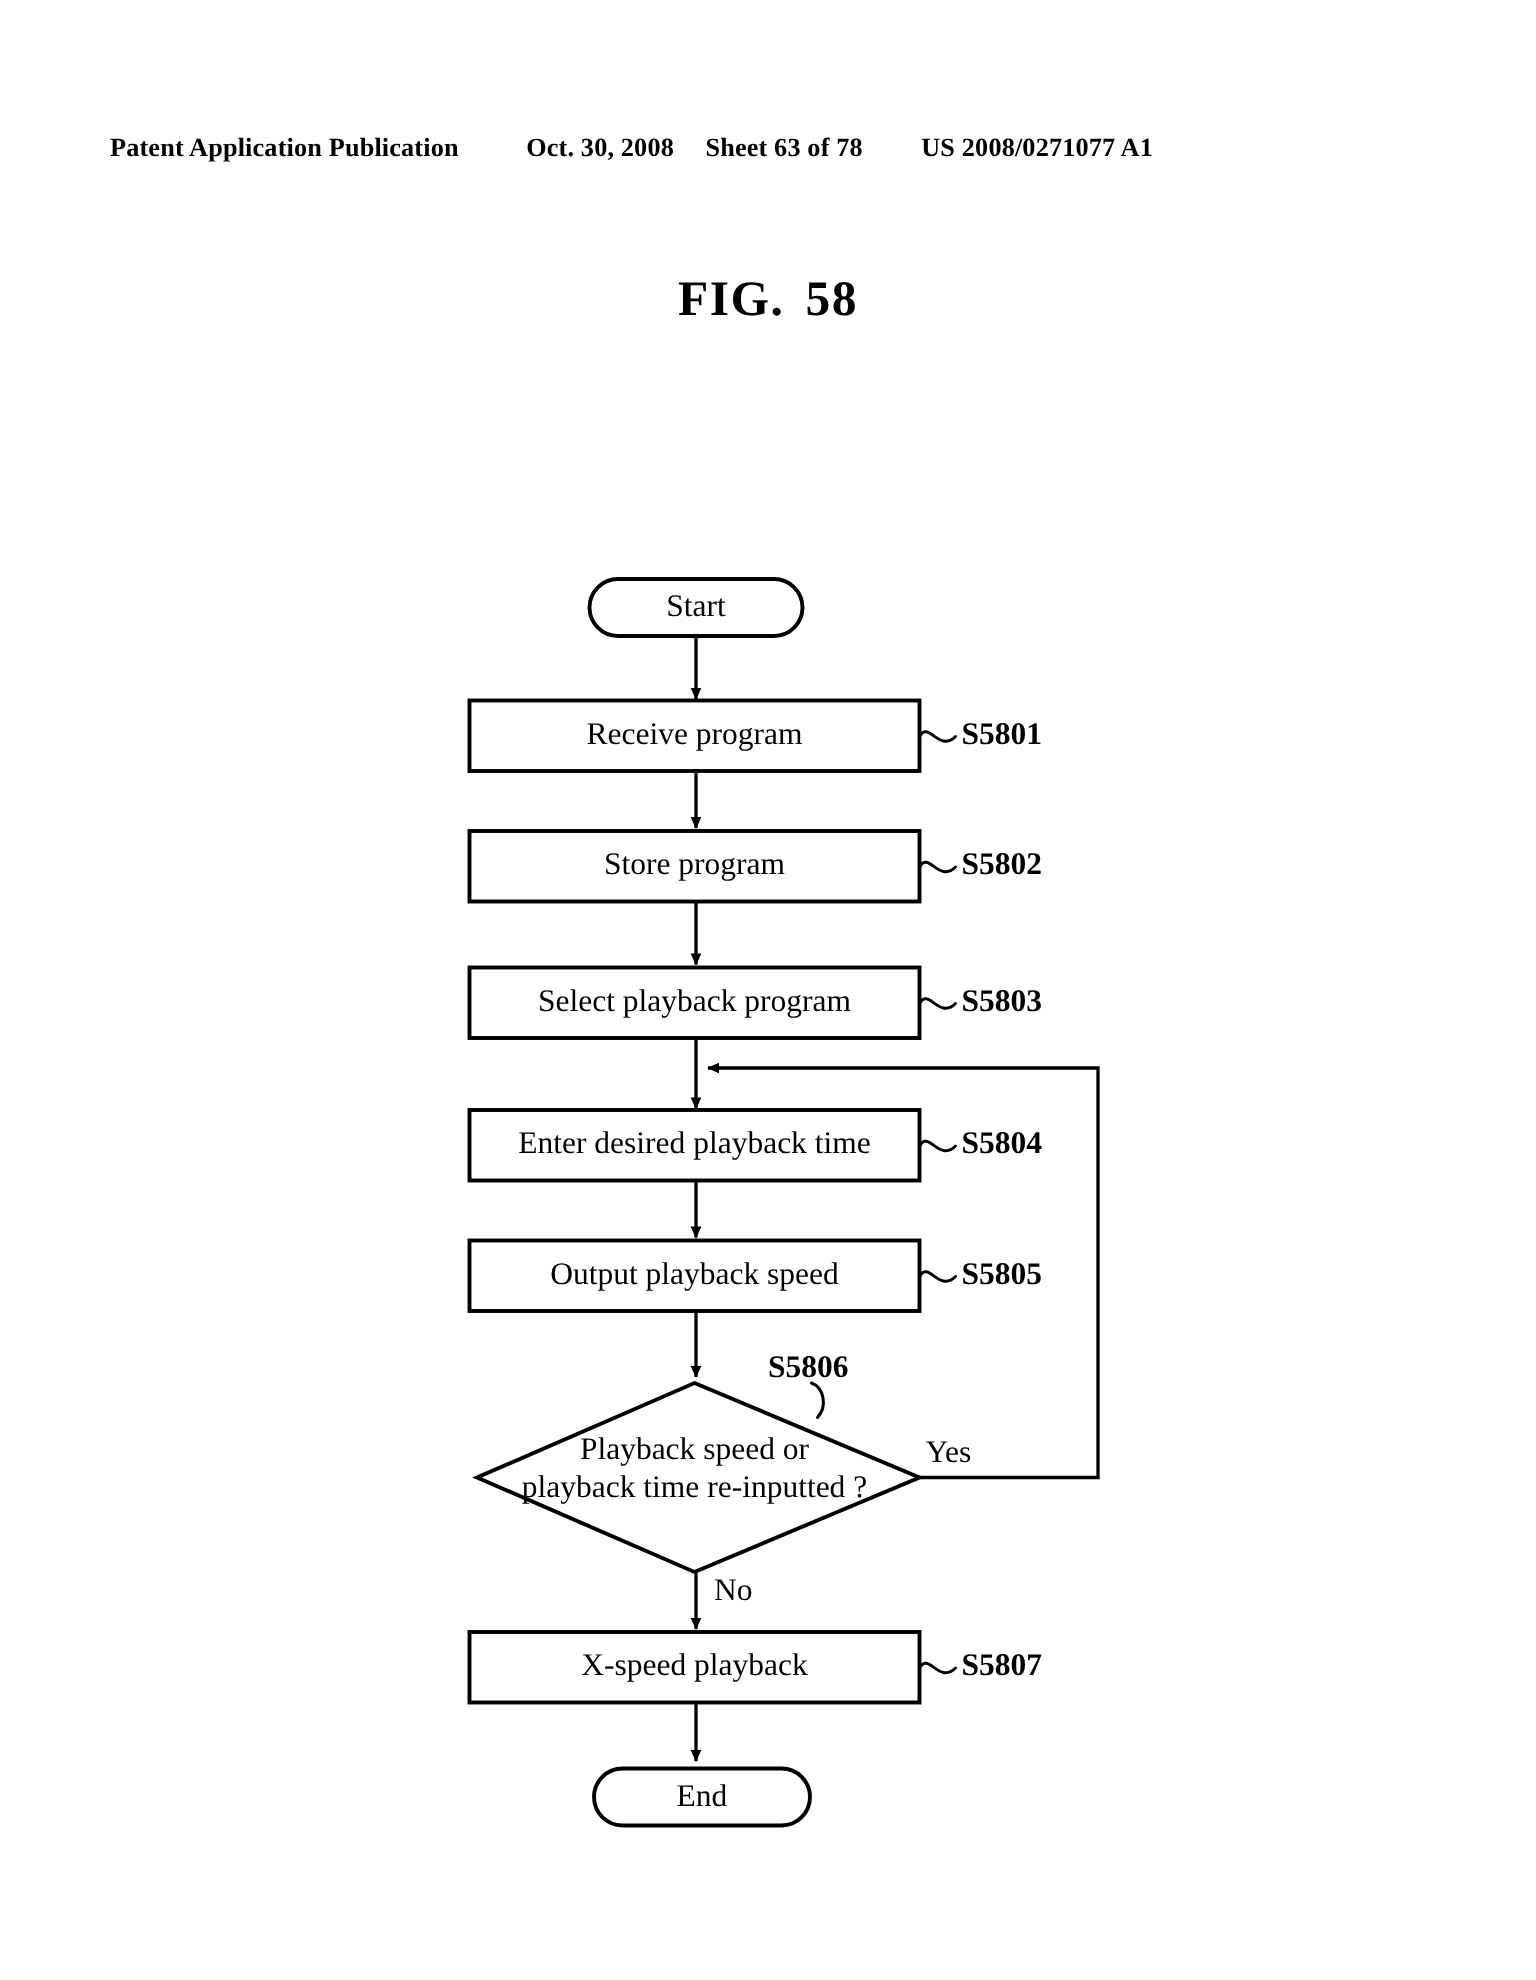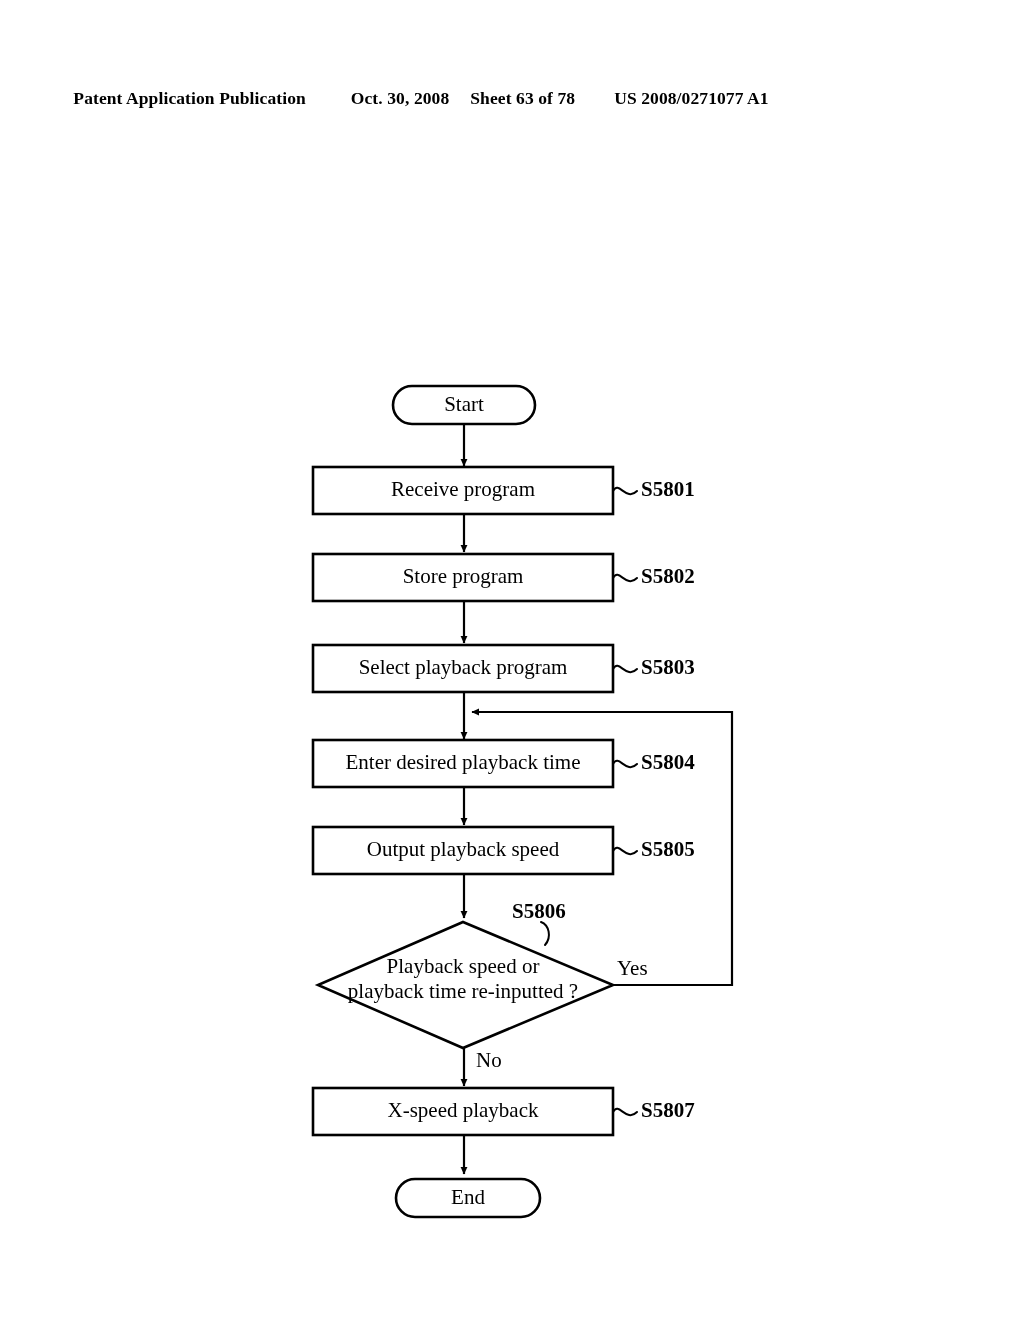--- a/index.html
+++ b/index.html
@@ -111,20 +111,23 @@
   <div class="hdr">
     <span>Patent Application Publication</span>
     <span class="gap-a"></span>
     <span>Oct. 30, 2008</span>
     <span class="gap-b"></span>
     <span>Sheet 63 of 78</span>
     <span class="gap-c"></span>
     <span>US 2008/0271077 A1</span>
   </div>
 
+  <div class="figtitle">
+    <span>FIG.</span><span class="fignum">58</span>
+  </div>
 
   <svg id="flow" viewBox="0 0 1024 1320">
 
     <defs>
       <marker id="arrowhead" markerWidth="9" markerHeight="9" refX="7.4" refY="3.6" orient="auto" markerUnits="userSpaceOnUse">
         <path d="M0,0 L8,3.6 L0,7.2 Z" fill="#000000"></path>
       </marker>
     </defs>
 
     <line class="conn" x1="464" y1="424" x2="464" y2="466" marker-end="url(#arrowhead)"></line>

